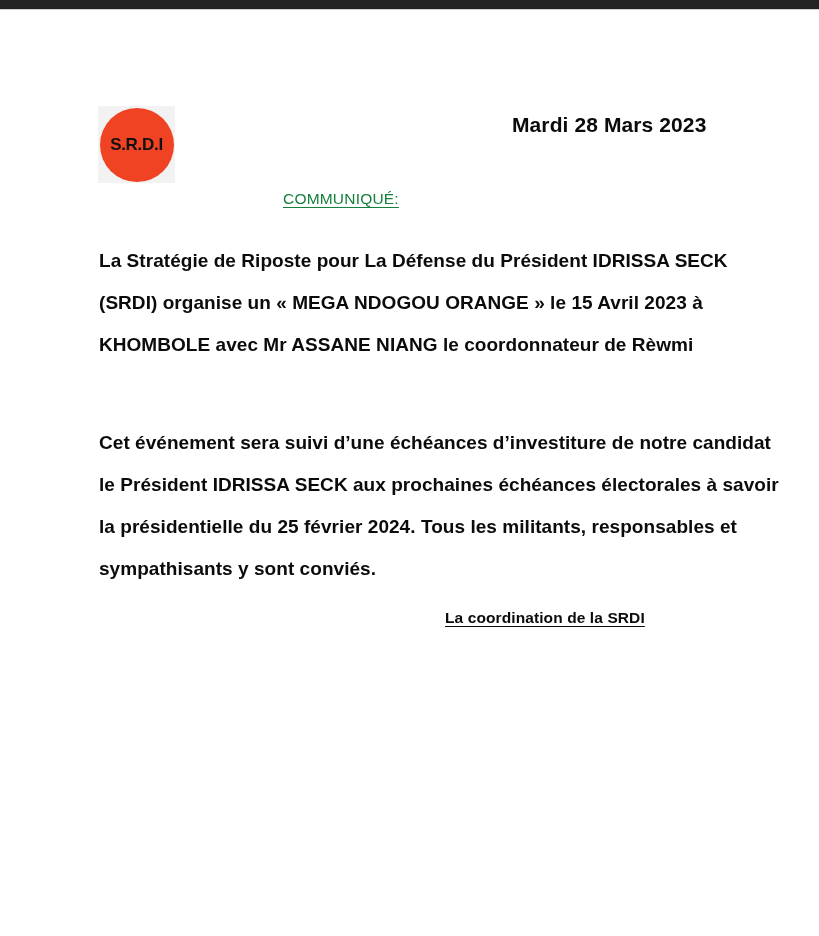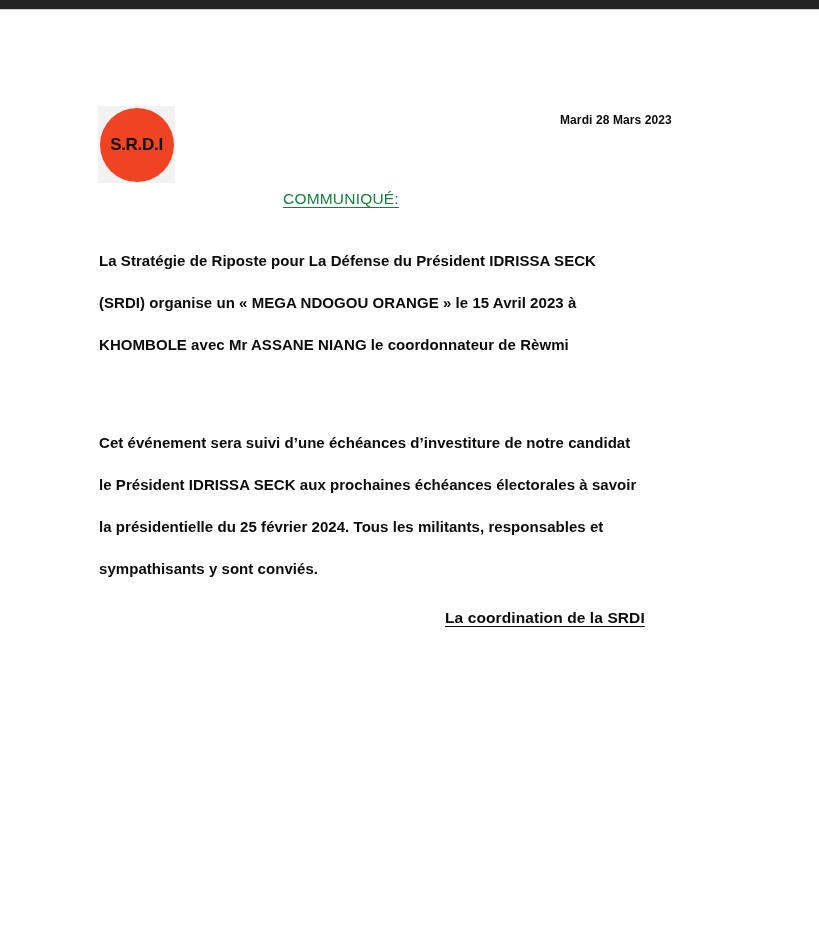--- a/index.html
+++ b/index.html
@@ -93,26 +93,25 @@
     color: #111111;
     line-height: 1;
     white-space: nowrap;
   }
 
   
   .doc-date {
     position: absolute;
     left: 512px;
     top: 103px;
-    font-size: 12px;
+    font-size: 21px;
     font-weight: bold;
     color: #0b0b0b;
     letter-spacing: 0.1px;
     white-space: nowrap;
-    margin-left: 48px;
   }
 
   
   .doc-heading {
     position: absolute;
     left: 283px;
     top: 180px;
     font-size: 15.5px;
     font-weight: normal;
     color: #15803d;
@@ -125,21 +124,21 @@
   
   .body-block {
     position: absolute;
     left: 99px;
     width: 660px;
   }
   .para-1 { top: 230px; }
   .para-2 { top: 412px; }
 
   .body-line {
-    font-size: 15px;
+    font-size: 19px;
     font-weight: bold;
     color: #0b0b0b;
     line-height: 42px;
     letter-spacing: 0.05px;
     white-space: nowrap;
   }
 
   
   .signature {
     position: absolute;

